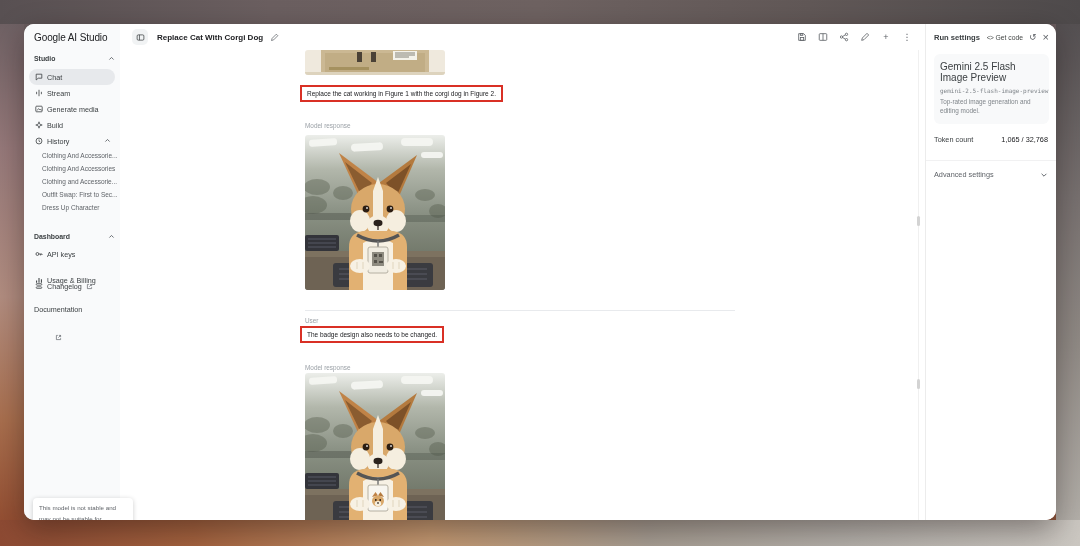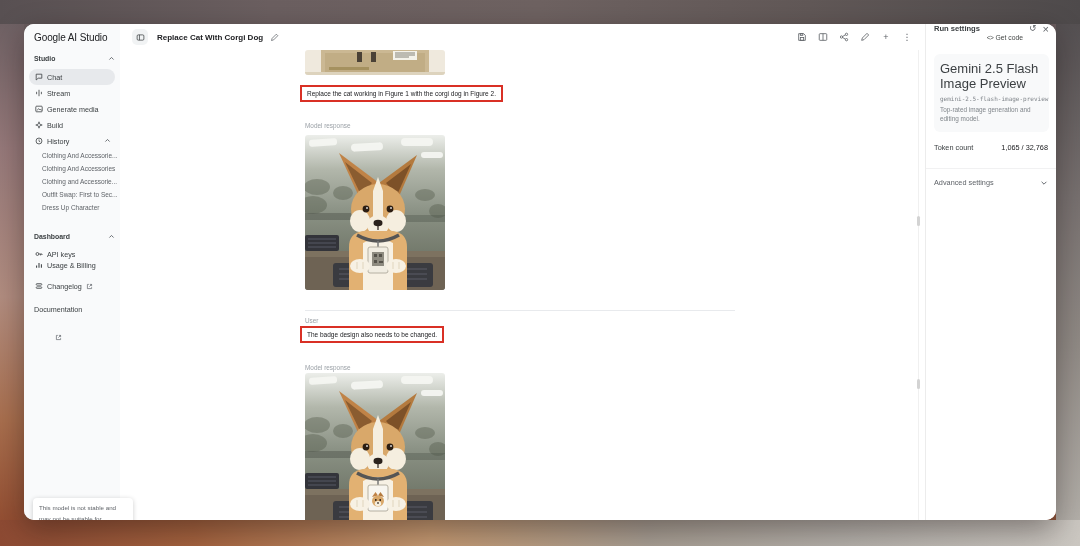--- a/index.html
+++ b/index.html
@@ -53,27 +53,27 @@
   .chat-scroll-line { position:absolute; right:6px; top:26px; bottom:0; width:1px; background:#f0f0f0; }
   .scroll-handle { position:absolute; right:5px; width:3px; height:10px; border-radius:2px; background:#d3d3d3; cursor:grab; }
 
   .turn-label { position:absolute; font-size:6.4px; color:#9aa0a6; }
   .user-box { position:absolute; border:2px solid #d93025; background:#fff; padding:3px 5px; font-size:6.5px; color:#202124; white-space:nowrap; }
   .chat-img { position:absolute; width:140px; border-radius:3px; overflow:hidden; cursor:pointer; line-height:0; }
   .chat-divider { position:absolute; height:1px; background:#e8eaed; width:430px; }
 
   
   .panel { position:absolute; right:0; top:0; width:131px; height:100%; background:#fff; border-left:1px solid #ececec; }
-  .panel-header { display:flex; height:26px; padding:0 7px 0 8px; gap:6px; }
+  .panel-header { display:flex; align-items:center; height:26px; padding:0 7px 0 8px; gap:6px; }
   .panel-title { font-size:7.6px; color:#3c4043; font-weight:600; margin-right:auto; white-space:nowrap; }
   .get-code { display:flex; align-items:center; gap:2px; font-size:6.8px; color:#444746; cursor:pointer; white-space:nowrap; }
   .get-code .code-glyph { font-size:6.5px; letter-spacing:-0.5px; color:#444746; }
   .panel-icon { font-size:9px; color:#5f6368; cursor:pointer; line-height:1; }
   .model-card { margin:4px 7px 0 8px; background:#f8f9fa; border-radius:6px; padding:7px 6px 8px; }
-  .model-name { font-size:13px; color:#3c4043; margin-bottom:4px; }
+  .model-name { font-size:10px; color:#3c4043; margin-bottom:4px; }
   .model-id { font-family:"DejaVu Sans Mono","Liberation Mono",monospace; font-size:6px; color:#80868b; margin-bottom:4px; white-space:nowrap; }
   .model-desc { font-size:6.4px; color:#80868b; line-height:1.4; }
   .token-row { display:flex; justify-content:space-between; align-items:center; padding:0 8px; margin-top:11px; }
   .token-label { font-size:7.3px; color:#3c4043; }
   .token-value { font-size:7.3px; color:#202124; }
   .temp-block { padding:0 8px; margin-top:12px; }
   .temp-label { font-size:7.3px; color:#3c4043; }
   .temp-row { display:flex; align-items:center; margin-top:8px; gap:8px; }
   .slider { position:relative; flex:1; height:2px; background:#dadce0; border-radius:1px; cursor:pointer; }
   .slider-fill { position:absolute; left:0; top:0; height:2px; width:45%; background:#202124; border-radius:1px; }
@@ -168,21 +168,21 @@
 
     <div class="nav-item" style="top:222px;">
       <span>
           <svg width="8" height="8" viewBox="0 0 10 10">
             <circle cx="3" cy="5" r="1.8" stroke="#3c4043" stroke-width="1" fill="none"></circle>
             <path d="M4.8 5 h4 M7 5 v1.8 M8.8 5 v1.2" stroke="#3c4043" stroke-width="1" fill="none"></path>
           </svg>
         </span>
       <span>API keys</span>
     </div>
-    <div class="nav-item" style="top:233px;">
+    <div class="nav-item" style="top:248px;">
       <span>
           <svg width="8" height="8" viewBox="0 0 10 10">
             <path d="M2 8.5 v-3 M5 8.5 v-6 M8 8.5 v-4.5" stroke="#3c4043" stroke-width="1.3" fill="none"></path>
           </svg>
         </span>
       <span>Usage &amp; Billing</span>
     </div>
     <div class="nav-item" style="top:254px;">
       <span>
           <svg width="8" height="8" viewBox="0 0 10 10">

